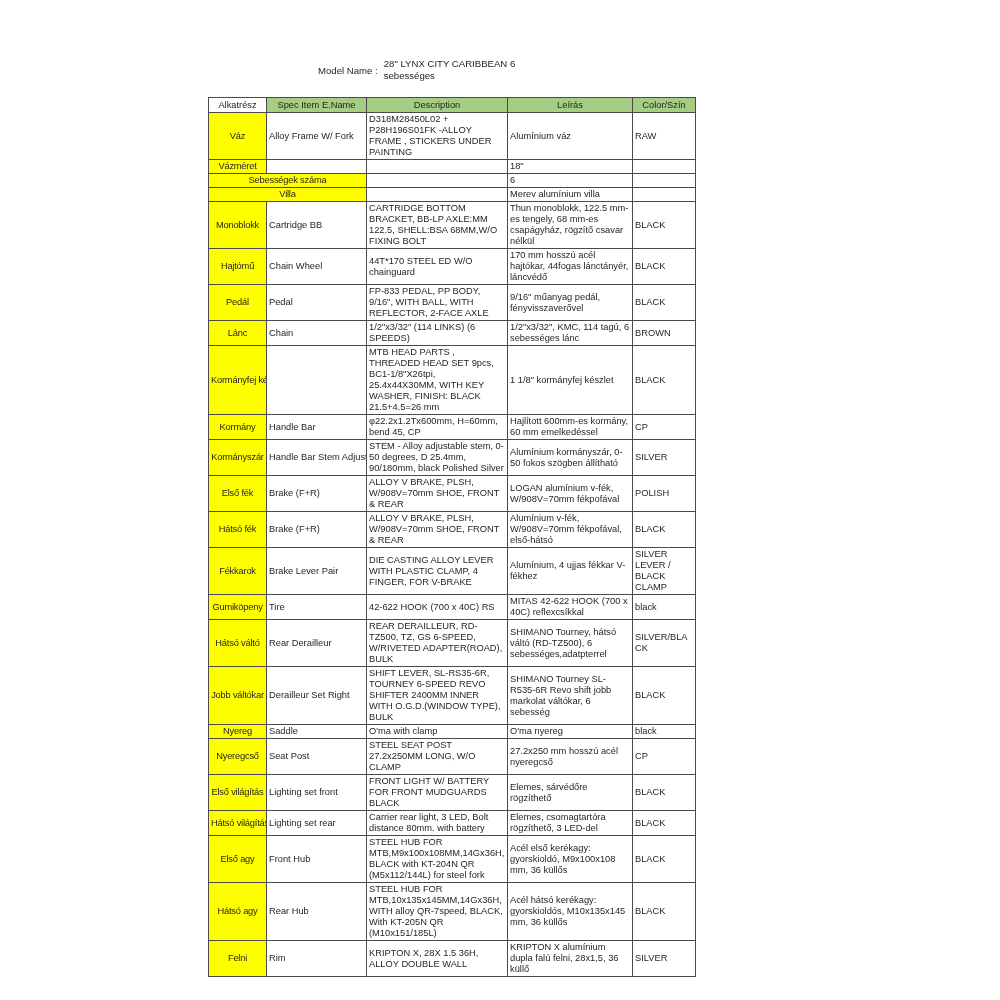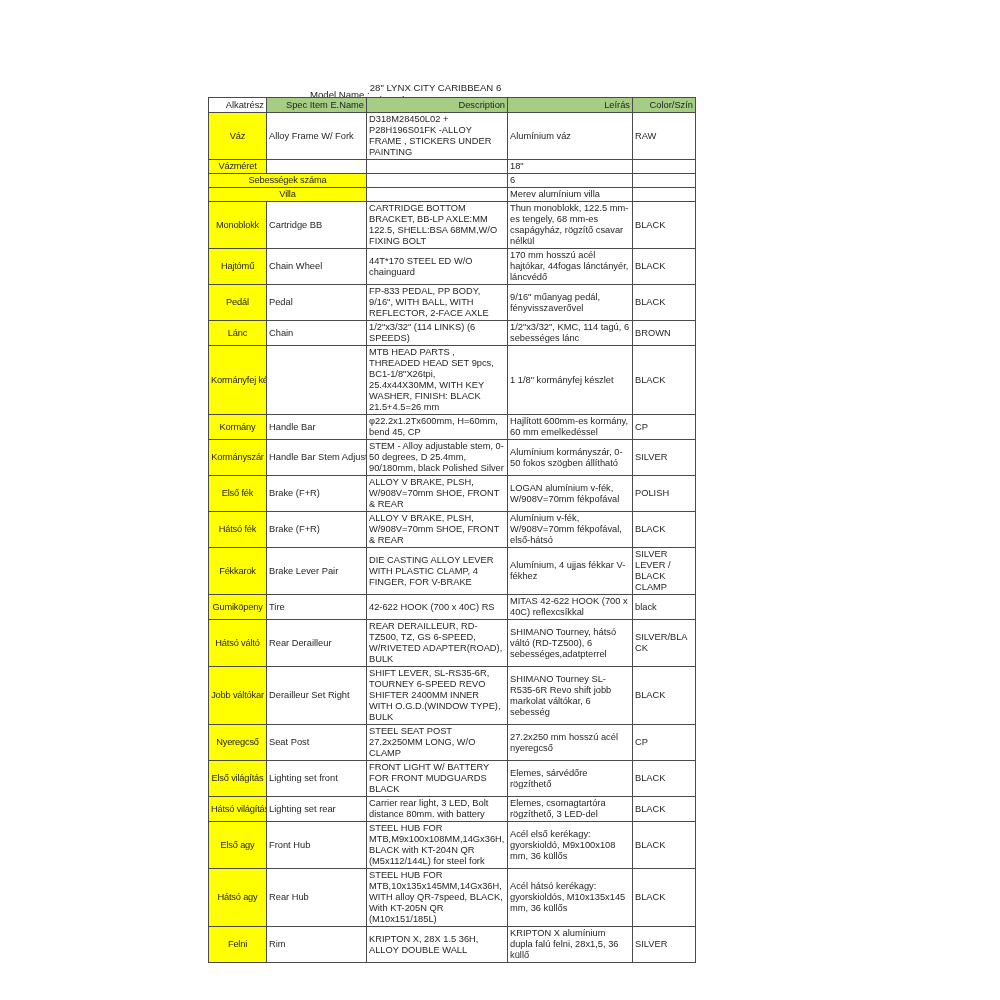--- a/index.html
+++ b/index.html
@@ -8,40 +8,40 @@
     --border:#4a4a4a;
     --text:#1f1f1f;
   }
   html,body{margin:0;padding:0;}
   body{
     width:1000px;height:1000px;background:#ffffff;position:relative;
     font-family:"Liberation Sans","DejaVu Sans",sans-serif;color:var(--text);
     -webkit-font-smoothing:antialiased;
   }
   .model-block{
-    position:absolute;left:310px;top:58px;
-    display:flex;font-size:9.6px;line-height:12px;margin-top:24px;
+    position:absolute;left:318px;top:58px;
+    display:flex;gap:6px;font-size:9.6px;line-height:12px;
   }
   .model-label{align-self:center;white-space:nowrap;padding-top:1px;}
   .model-value{display:flex;flex-direction:column;}
   table.spec{
     position:absolute;left:208px;top:97px;width:487px;
     border-collapse:collapse;table-layout:fixed;
     font-size:9.3px;line-height:11px;
   }
   .spec th,.spec td{
     border:1px solid var(--border);
     padding:1px 2px;
     vertical-align:middle;
     overflow:hidden;
   }
   .spec thead th{
     background:var(--green);
     font-weight:normal;
-    text-align:right;
+    text-align:center;
     height:12px;
     white-space:nowrap;
   }
   .spec thead th.first{background:#ffffff;}
   td.part{
     background:var(--yellow);
     white-space:nowrap;
     letter-spacing:-0.2px;
     text-align:center;
   }
@@ -191,20 +191,27 @@
         <td class="colorv">SILVER/BLACK</td>
       </tr>
       <tr>
         <td class="part">Jobb váltókar</td>
         <td class="spec-name">Derailleur Set Right</td>
         <td class="desc">SHIFT LEVER, SL-RS35-6R, TOURNEY 6-SPEED REVO SHIFTER 2400MM INNER WITH O.G.D.(WINDOW TYPE), BULK</td>
         <td class="leiras">SHIMANO Tourney SL-R535-6R Revo shift jobb markolat váltókar, 6 sebesség</td>
         <td class="colorv">BLACK</td>
       </tr>
       <tr>
+        <td class="part">Nyereg</td>
+        <td class="spec-name">Saddle</td>
+        <td class="desc">O'ma with clamp</td>
+        <td class="leiras">O'ma nyereg</td>
+        <td class="colorv">black</td>
+      </tr>
+      <tr>
         <td class="part">Nyeregcső</td>
         <td class="spec-name">Seat Post</td>
         <td class="desc">STEEL SEAT POST 27.2x250MM LONG, W/O CLAMP</td>
         <td class="leiras">27.2x250 mm hosszú acél nyeregcső</td>
         <td class="colorv">CP</td>
       </tr>
       <tr>
         <td class="part">Első világítás</td>
         <td class="spec-name">Lighting set front</td>
         <td class="desc">FRONT LIGHT W/ BATTERY FOR FRONT MUDGUARDS BLACK</td>

